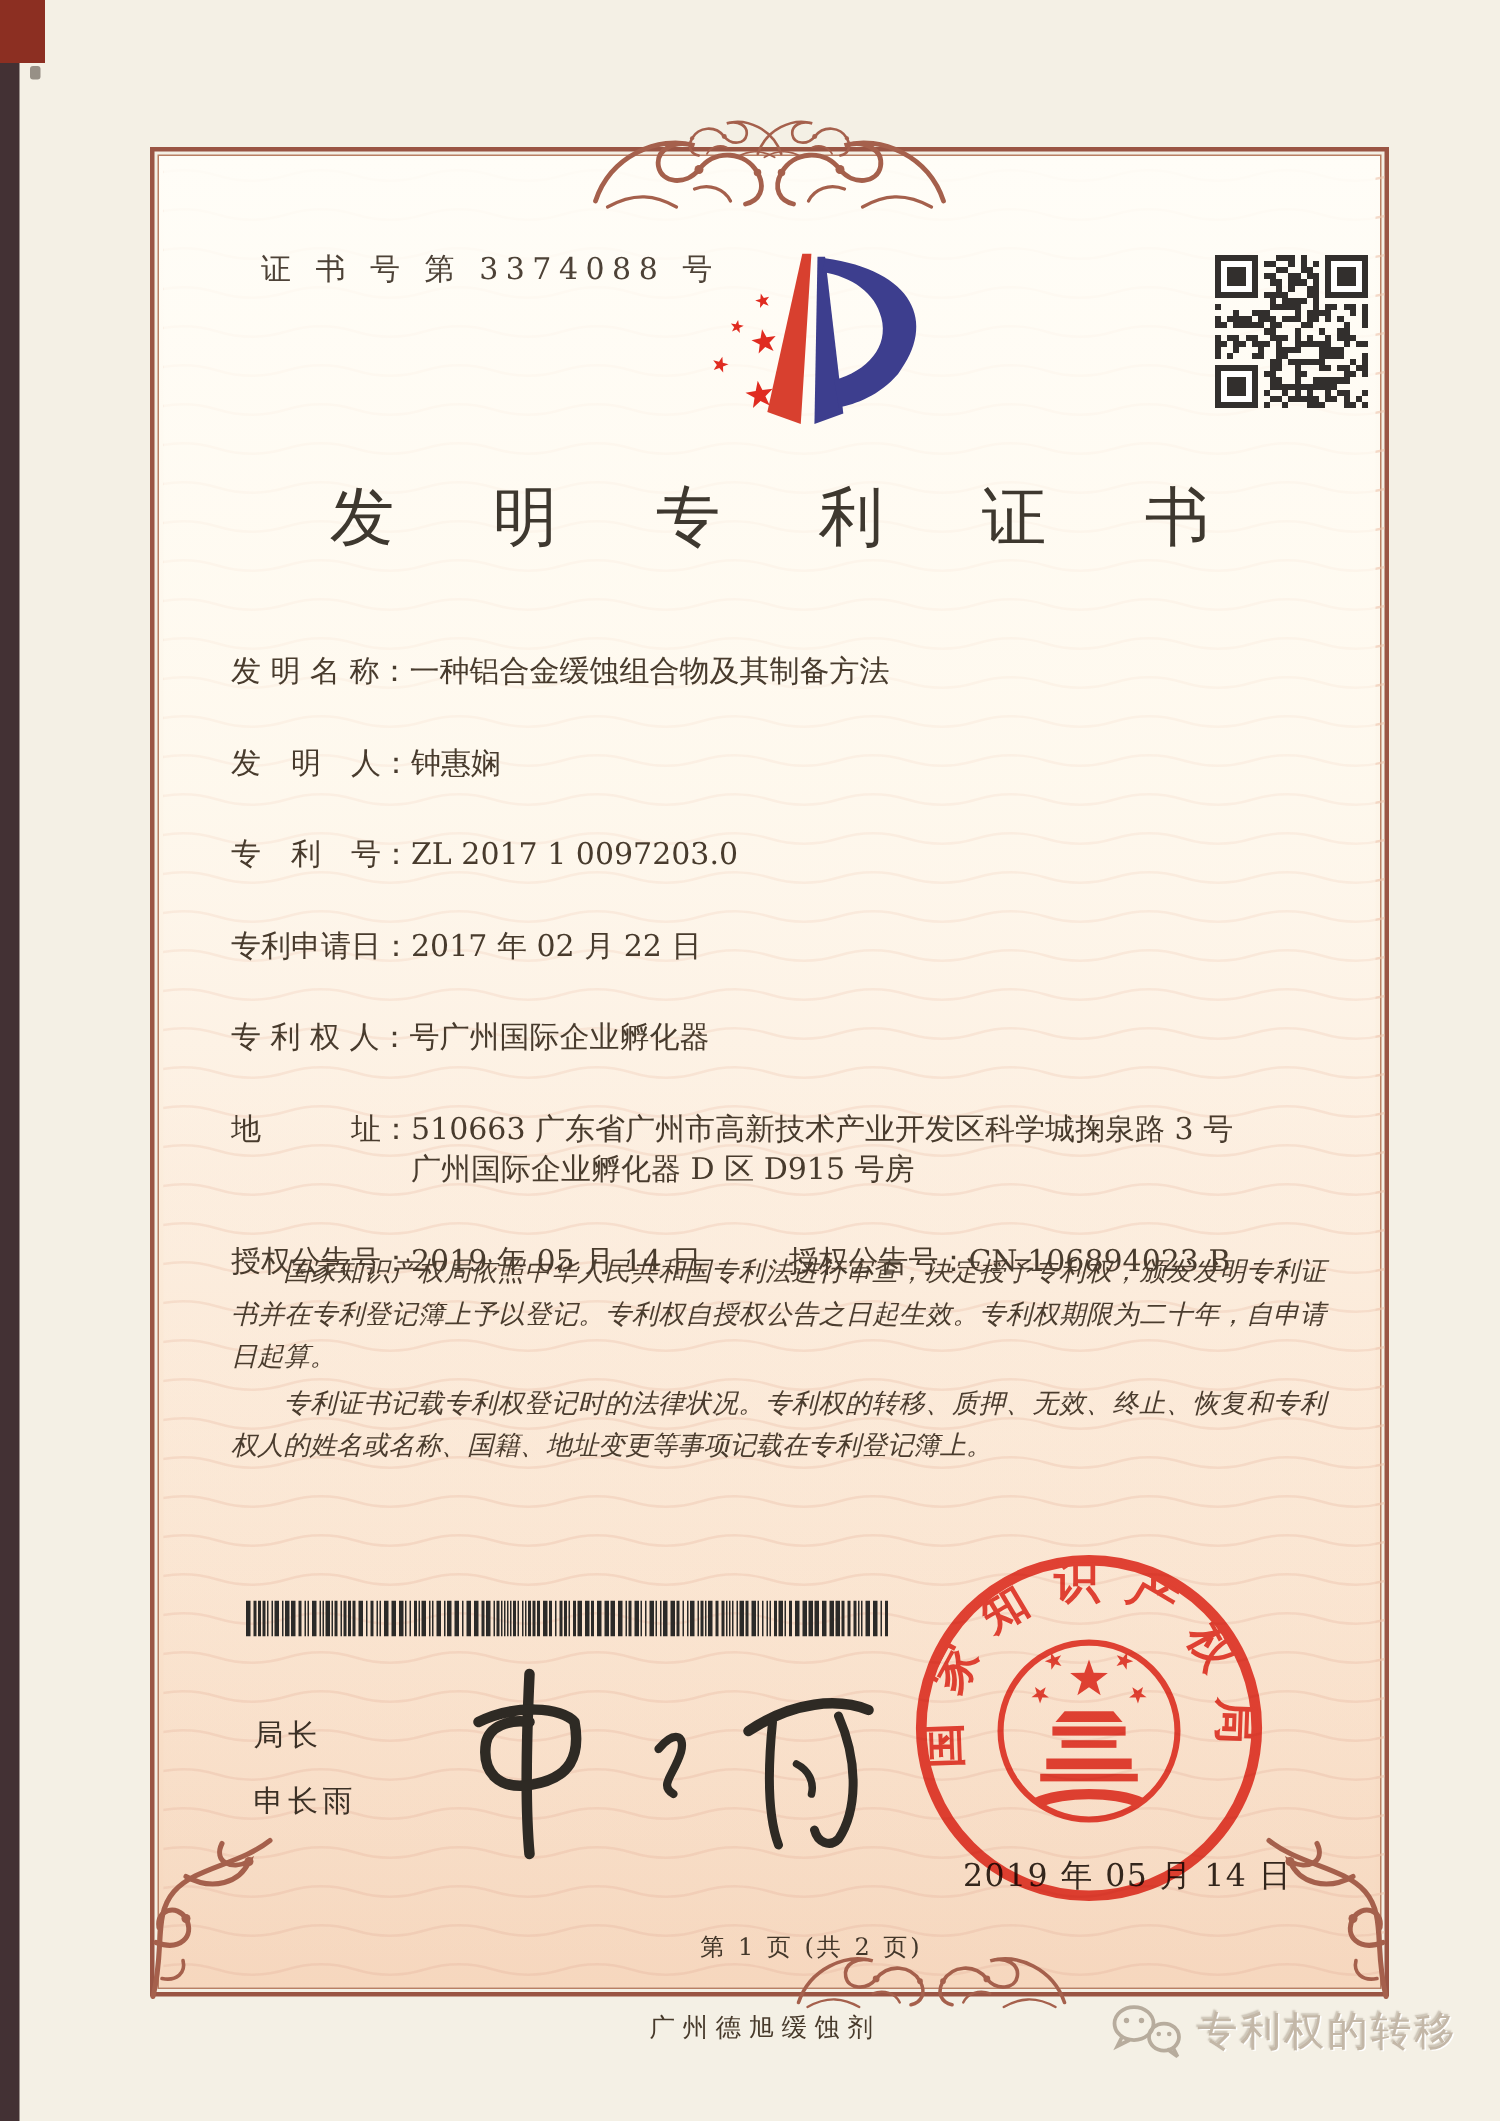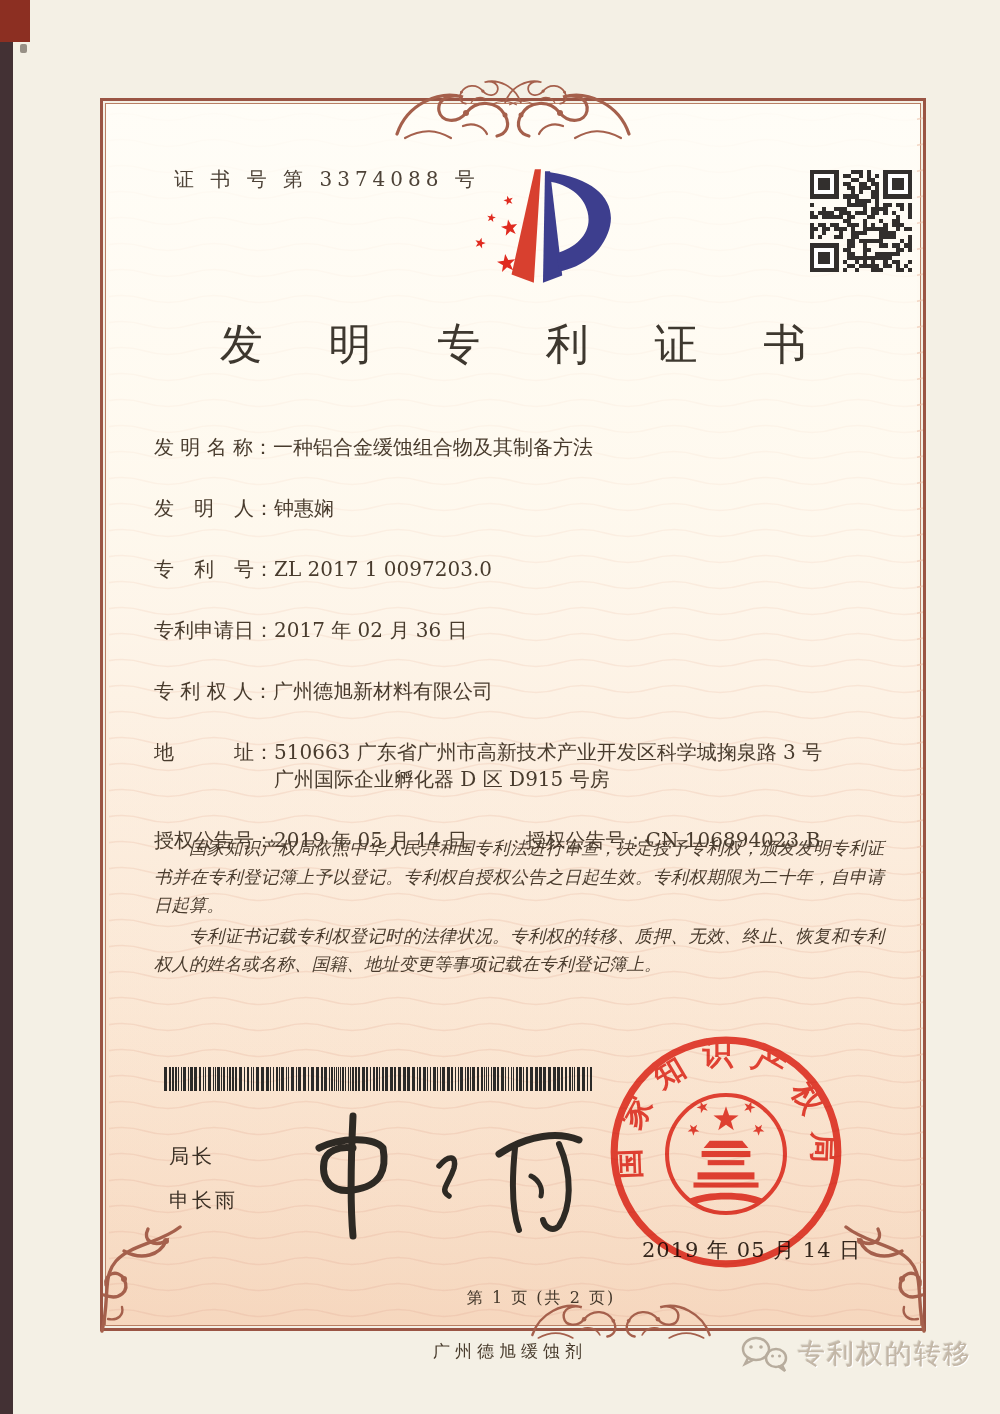--- a/index.html
+++ b/index.html
@@ -395,25 +395,25 @@
         <div class="frow">
           <span class="lbl">发　明　人：</span>
           <span class="val">钟惠娴</span>
         </div>
         <div class="frow">
           <span class="lbl">专　利　号：</span>
           <span class="val">ZL 2017 1 0097203.0</span>
         </div>
         <div class="frow">
           <span class="lbl">专利申请日：</span>
-          <span class="val">2017 年 02 月 36 日</span>
+          <span class="val">2017 年 02 月 22 日</span>
         </div>
         <div class="frow">
           <span class="lbl">专 利 权 人：</span>
-          <span class="val">广州德旭新材料有限公司</span>
+          <span class="val">号广州国际企业孵化器</span>
         </div>
         <div class="frow">
           <span class="lbl">地　　　址：</span>
           <span class="val" style="max-width:560px">510663 广东省广州市高新技术产业开发区科学城掬泉路 3 号广州国际企业孵化器 D 区 D915 号房</span>
         </div>
         <div class="frow grant">
           <span class="lbl">授权公告号：</span>
           <span>2019 年 05 月 14 日</span>
           <span class="pair2">
             <span class="lbl">授权公告号：</span>

